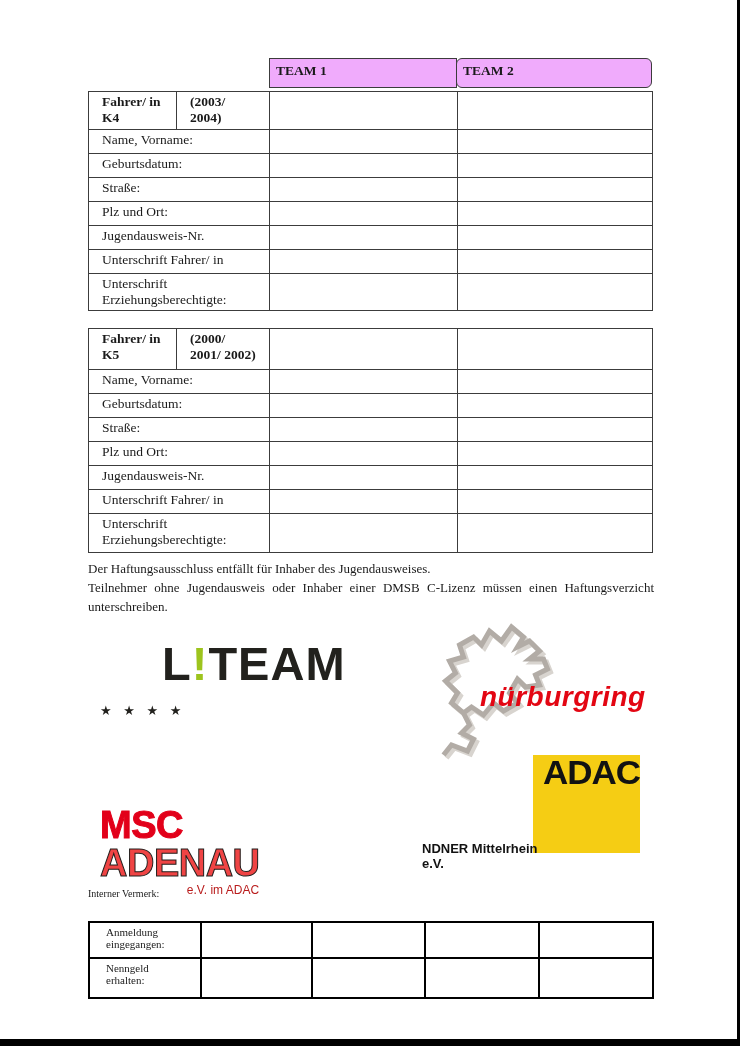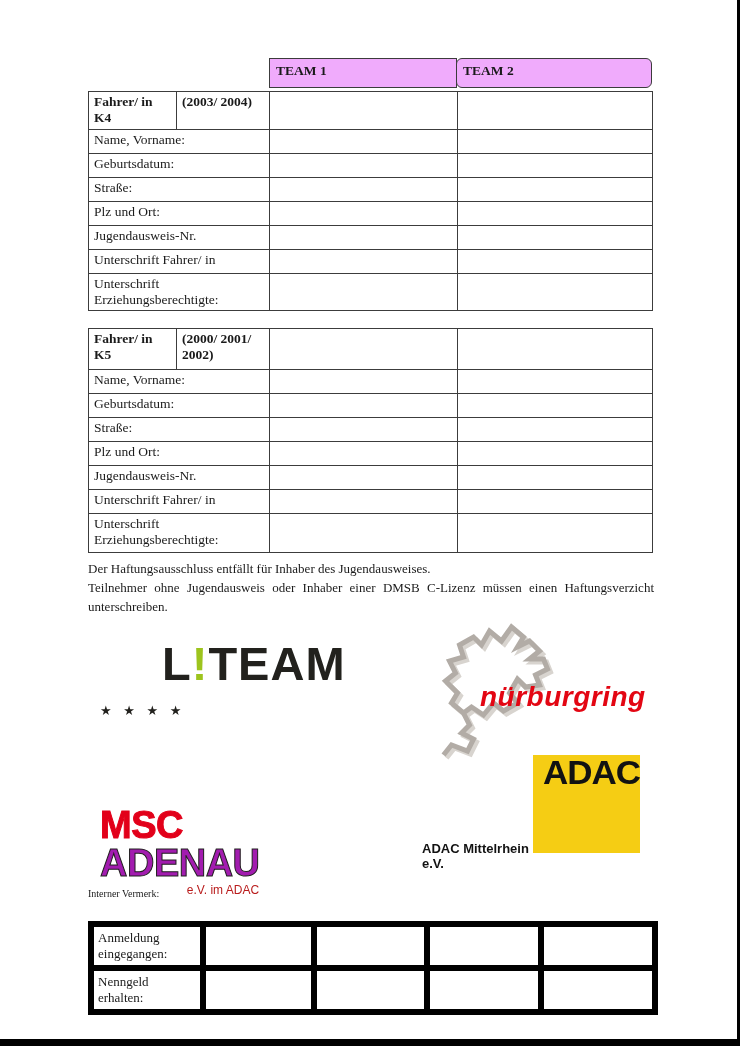--- a/index.html
+++ b/index.html
@@ -14,21 +14,21 @@
   
   .team-strip{position:absolute;left:88px;top:58px;display:flex;}
   .team-strip .spacer{width:181px;}
   .team-cell{box-sizing:border-box;border:1px solid #3c3c3c;height:30px;
     font-weight:bold;font-size:13.5px;padding:4px 6px;background:#f0abfc;}
   .team-cell.t1{width:188px;margin-right:-1px;}
   .team-cell.t2{width:196px;border-radius:6px;}
 
   
   table.ktable{position:absolute;left:88px;border-collapse:collapse;table-layout:fixed;width:564px;}
-  table.ktable td{border:1px solid #3c3c3c;font-size:13.5px;padding:2px 5px;vertical-align:top;
+  table.ktable td{border:1px solid #3c3c3c;font-size:13.5px;padding:2px 13px;vertical-align:top;
     box-sizing:border-box;overflow:hidden;}
   table.ktable tr td{height:24px;}
   table.k4{top:91px;}
   table.k5{top:328px;}
   .row-head td{font-weight:bold;}
   table.k4 .row-head td{height:38px;}
   table.k5 .row-head td{height:41px;}
   .row-tall td{height:42px;}
   table.k5 .row-tall td{height:39px;}
   .cell-title{white-space:pre-line;}
@@ -44,33 +44,33 @@
   .lindner .lines{position:absolute;left:62px;top:61px;line-height:15.5px;font-size:13.5px;letter-spacing:0.6px;}
   .lindner .lines .b{font-weight:bold;}
 
   .nring{position:absolute;left:425px;top:615px;width:235px;height:150px;}
   .nring svg{position:absolute;left:0;top:0;}
   .nring .word{position:absolute;left:55px;top:66px;font-family:"Liberation Sans",sans-serif;
     font-style:italic;font-weight:bold;font-size:28px;letter-spacing:0.5px;}
 
   .msc{position:absolute;left:100px;top:806px;width:250px;font-family:"Liberation Sans",sans-serif;}
   .msc .big{font-size:38px;font-weight:bold;line-height:1;letter-spacing:-0.5px;-webkit-text-stroke:1px currentColor;}
-  .msc .big .black{color:#a21caf;-webkit-text-stroke:1px #1d1d1b;}
+  .msc .big .black{color:#ef4444;-webkit-text-stroke:1px #1d1d1b;}
   .msc .sub{text-align:center;font-size:12px;color:#b91c1c;margin-top:1px;padding-right:4px;}
 
   .adac-square{position:absolute;left:533px;top:755px;width:107px;height:98px;}
   .adac-square .word{position:absolute;left:10px;top:0px;font-family:"Liberation Sans",sans-serif;
     font-weight:bold;font-size:35px;letter-spacing:-1px;color:#121212;line-height:1;transform:scaleY(0.95);transform-origin:top left;}
   .adac-region{position:absolute;left:422px;top:841px;width:120px;font-family:"Liberation Sans",sans-serif;
     font-weight:bold;font-size:13px;color:#121212;}
 
   
   .internal-heading{position:absolute;left:88px;top:888px;font-size:10px;}
   table.itable{position:absolute;left:88px;top:921px;border-collapse:collapse;table-layout:fixed;width:564px;}
-  table.itable td{border:6px solid #000000;font-size:13px;padding:3px 4px;vertical-align:top;box-sizing:border-box;}
+  table.itable td{border:2px solid #000000;font-size:11px;padding:3px 16px;vertical-align:top;box-sizing:border-box;}
   table.itable tr.r1 td{height:36px;}
   table.itable tr.r2 td{height:40px;}
 </style>
 </head>
 <body>
 
 <div class="page">
 
   <div class="team-strip">
     <div class="spacer"></div>
@@ -203,21 +203,21 @@
   </div>
 
   <div class="msc">
     <div class="big"><span style="color:#e2001a;-webkit-text-stroke:1px #e2001a;">MSC </span><span class="black">ADENAU</span></div>
     <div class="sub">e.V. im ADAC</div>
   </div>
 
   <div class="adac-square" style="background:#f5cd14">
     <div class="word">ADAC</div>
   </div>
-  <div class="adac-region">ADAC Mittelrhein e.V.</div>
+  <div class="adac-region">NDNER Mittelrhein e.V.</div>
 
   <div class="internal-heading">Interner Vermerk:</div>
   <table class="itable">
     <colgroup>
         <col style="width:112px">
         <col style="width:111px">
         <col style="width:113px">
         <col style="width:114px">
         <col style="width:114px">
       </colgroup>

